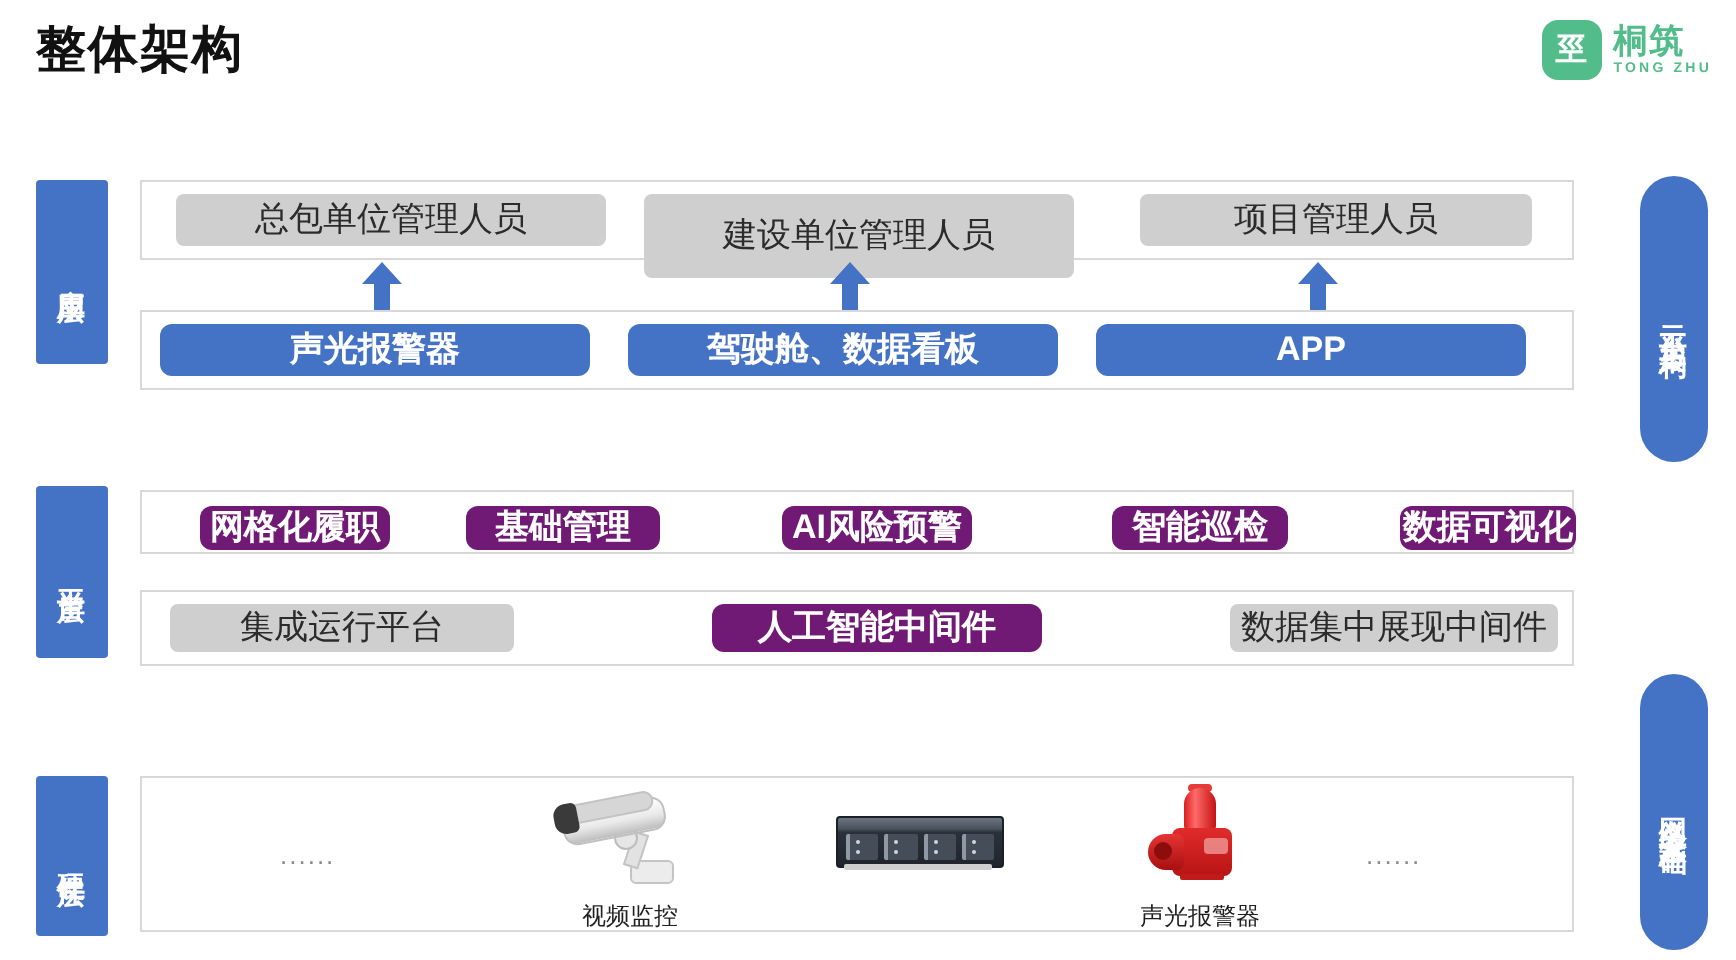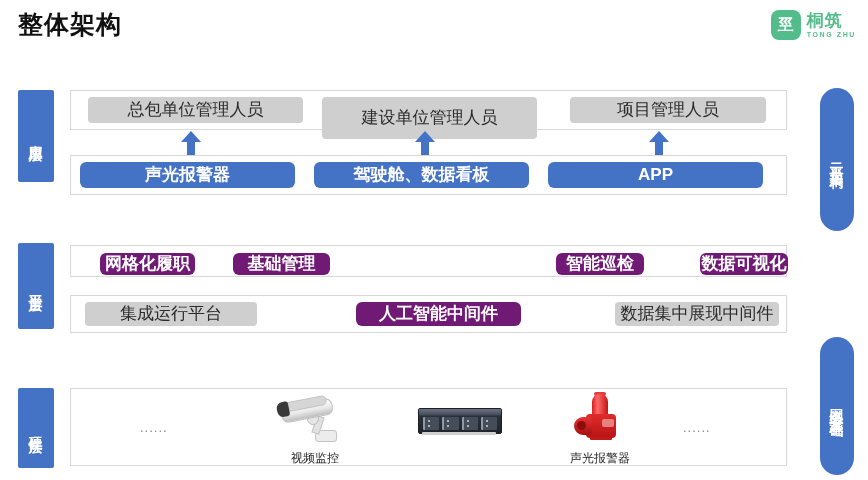--- a/index.html
+++ b/index.html
@@ -221,20 +221,21 @@
   </div>
 
   <div class="box" style="left:70px;top:155px;width:717px;height:40px;"></div>
   <div class="chip chip-blue" style="left:80px;top:162px;width:215px;height:26px;">声光报警器</div>
   <div class="chip chip-blue" style="left:314px;top:162px;width:215px;height:26px;">驾驶舱、数据看板</div>
   <div class="chip chip-blue" style="left:548px;top:162px;width:215px;height:26px;">APP</div>
 
   <div class="box" style="left:70px;top:245px;width:717px;height:32px;"></div>
   <div class="chip chip-bright" style="left:100px;top:253px;width:95px;height:22px;">网格化履职</div>
   <div class="chip chip-bright" style="left:233px;top:253px;width:97px;height:22px;">基础管理</div>
+  <div class="chip chip-bright" style="left:391px;top:253px;width:95px;height:22px;">AI风险预警</div>
   <div class="chip chip-bright" style="left:556px;top:253px;width:88px;height:22px;">智能巡检</div>
   <div class="chip chip-bright" style="left:700px;top:253px;width:88px;height:22px;">数据可视化</div>
 
   <div class="box" style="left:70px;top:295px;width:717px;height:38px;"></div>
   <div class="chip chip-gray" style="left:85px;top:302px;width:172px;height:24px;">集成运行平台</div>
   <div class="chip chip-bright" style="left:356px;top:302px;width:165px;height:24px;">人工智能中间件</div>
   <div class="chip chip-gray" style="left:615px;top:302px;width:164px;height:24px;">数据集中展现中间件</div>
 
   <div class="box" style="left:70px;top:388px;width:717px;height:78px;"></div>
 

